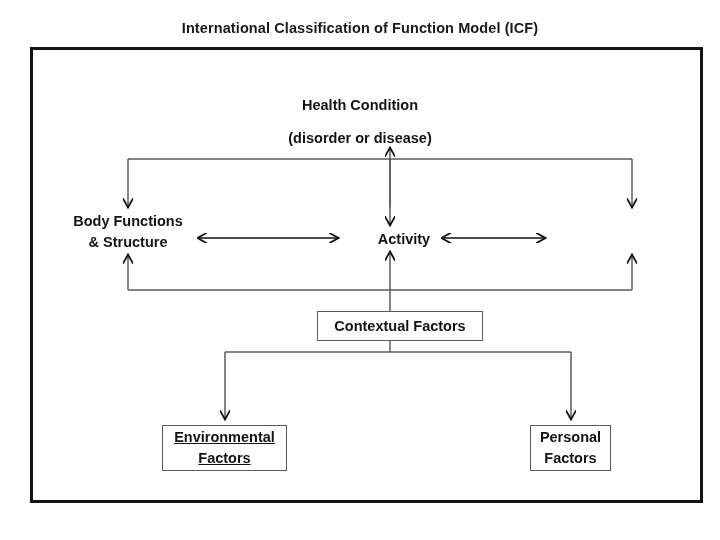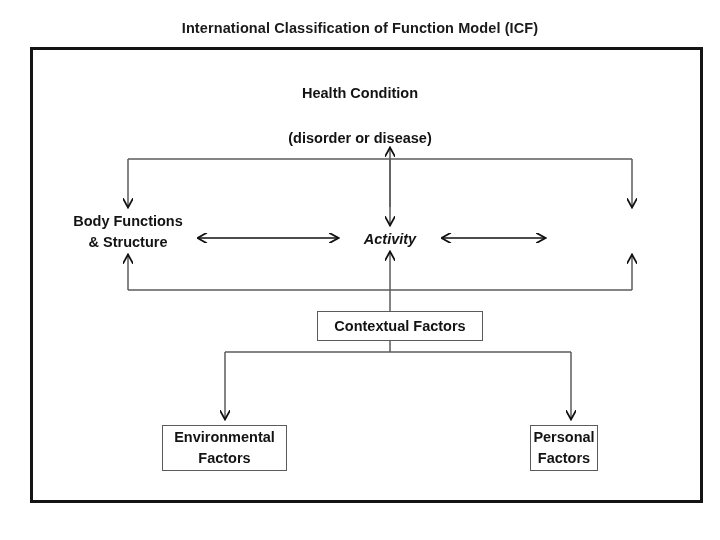--- a/index.html
+++ b/index.html
@@ -40,40 +40,39 @@
     position: absolute;
     font-size: 14.5px;
     font-weight: bold;
     color: #131313;
     line-height: 21px;
     text-align: center;
     white-space: pre-line;
   }
   #health-condition-label {
     left: 230px;
-    top: 83px;
+    top: 95px;
     width: 260px;
     text-align: center;
   }
   #health-condition-sub {
     left: 230px;
     top: 128px;
     width: 260px;
   }
   #body-functions-label {
     left: 58px;
     top: 211px;
     width: 140px;
     text-align: center;
   }
   #activity-label {
-    left: 330px;
+    left: 344px;
     top: 229px;
     width: 120px;
-    font-style: italic;
   }
   #participation-label {
     left: 553px;
     top: 229px;
     width: 120px;
   }
   .boxed {
     position: absolute;
     border: 1.6px solid #5b5b5b;
     box-sizing: border-box;
@@ -93,25 +92,26 @@
     top: 311px;
     width: 166px;
     height: 30px;
     text-align: center;
   }
   #environmental-factors-box {
     left: 162px;
     top: 425px;
     width: 125px;
     height: 46px;
+    text-decoration: underline;
   }
   #personal-factors-box {
     left: 530px;
     top: 425px;
-    width: 68px;
+    width: 81px;
     height: 46px;
   }
   #connectors {
     position: absolute;
     left: 0;
     top: 0;
     width: 720px;
     height: 540px;
     pointer-events: none;
   }

